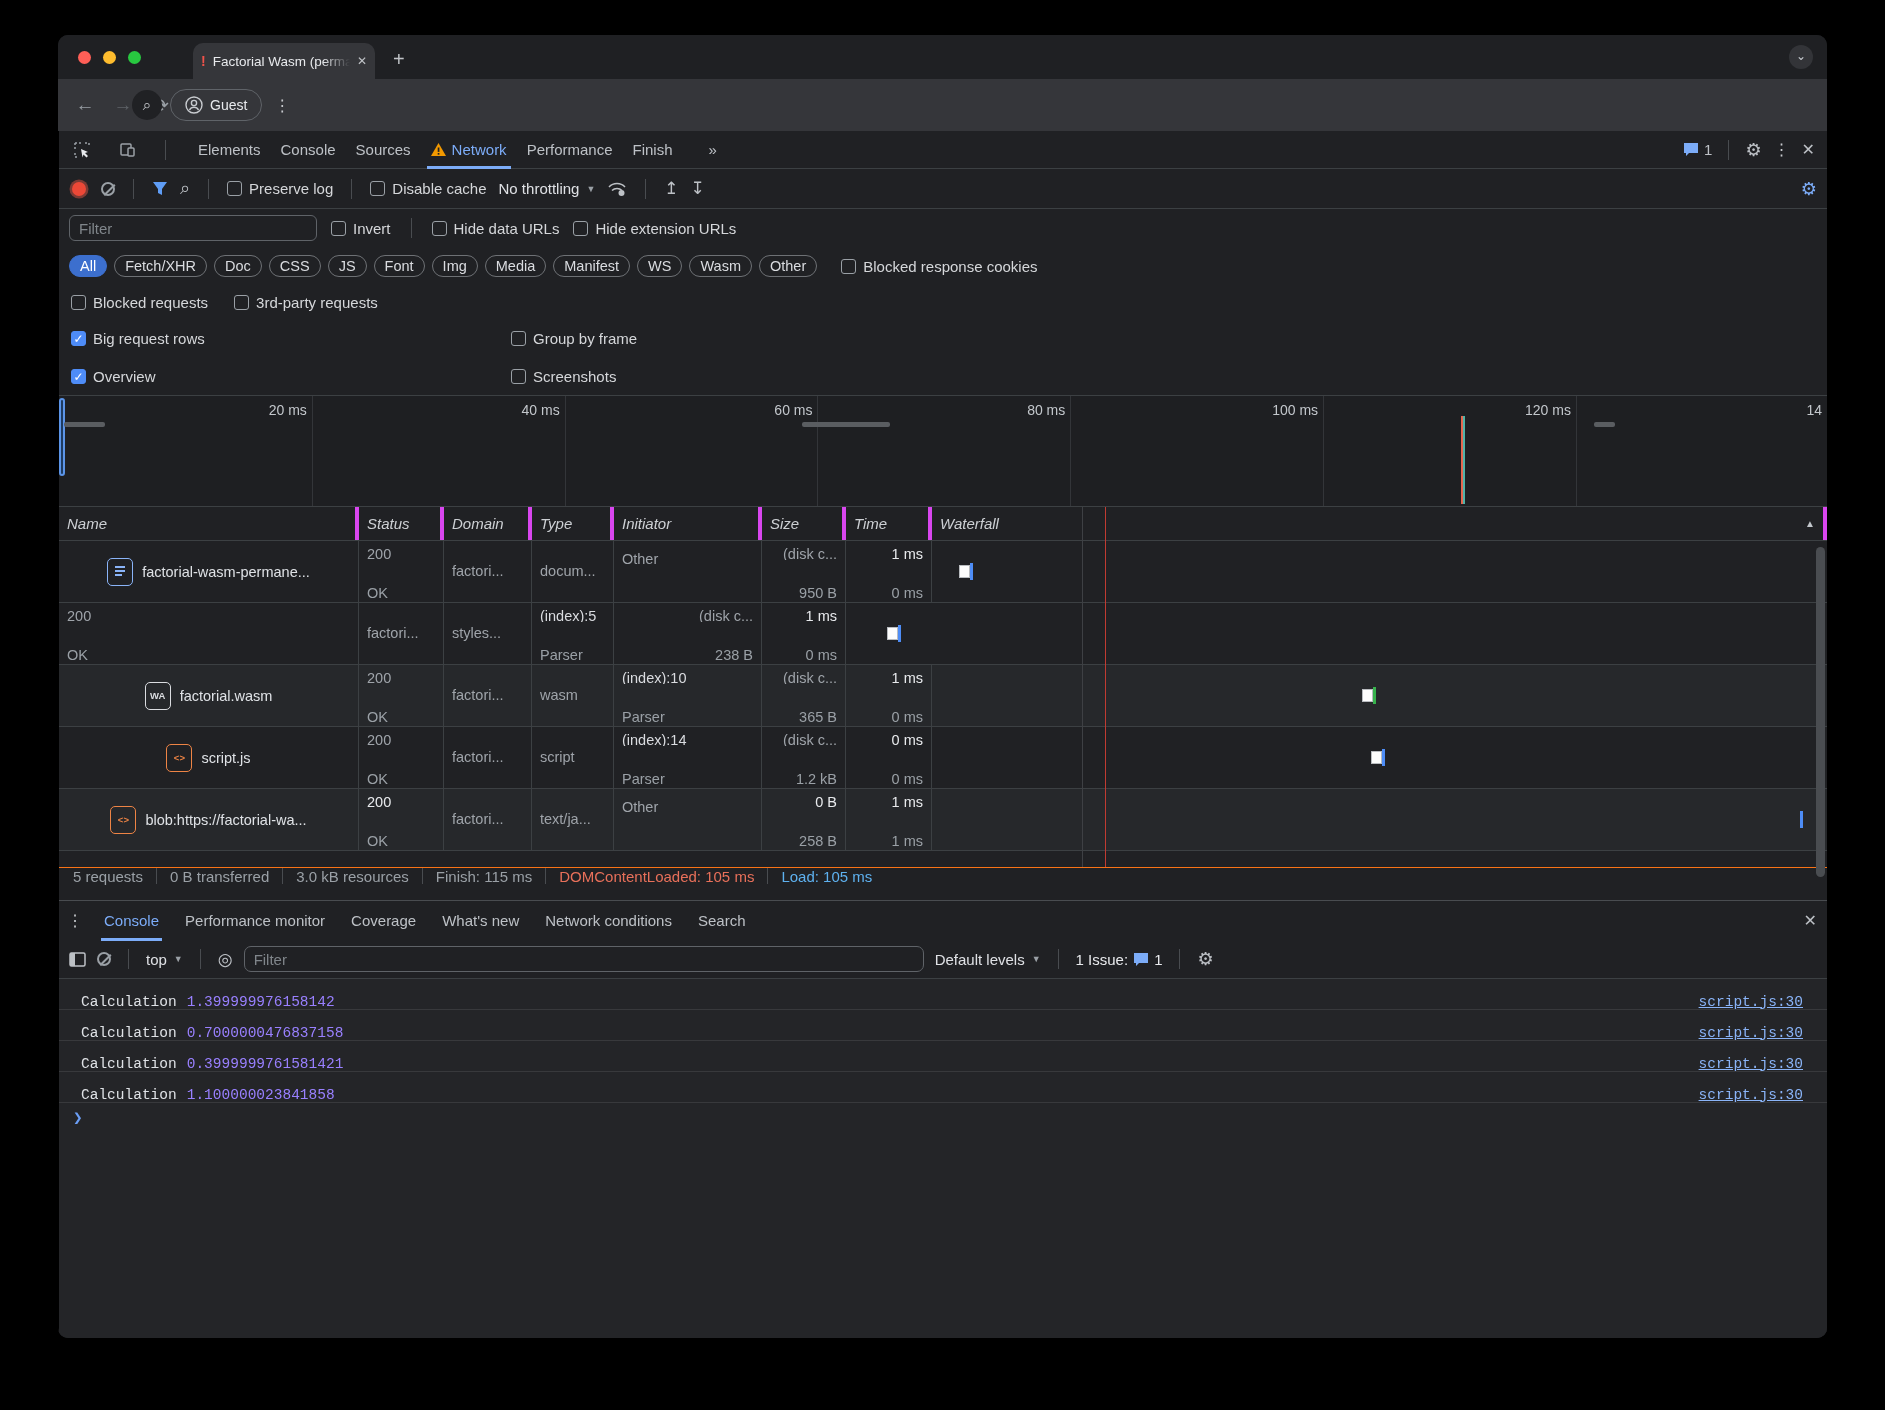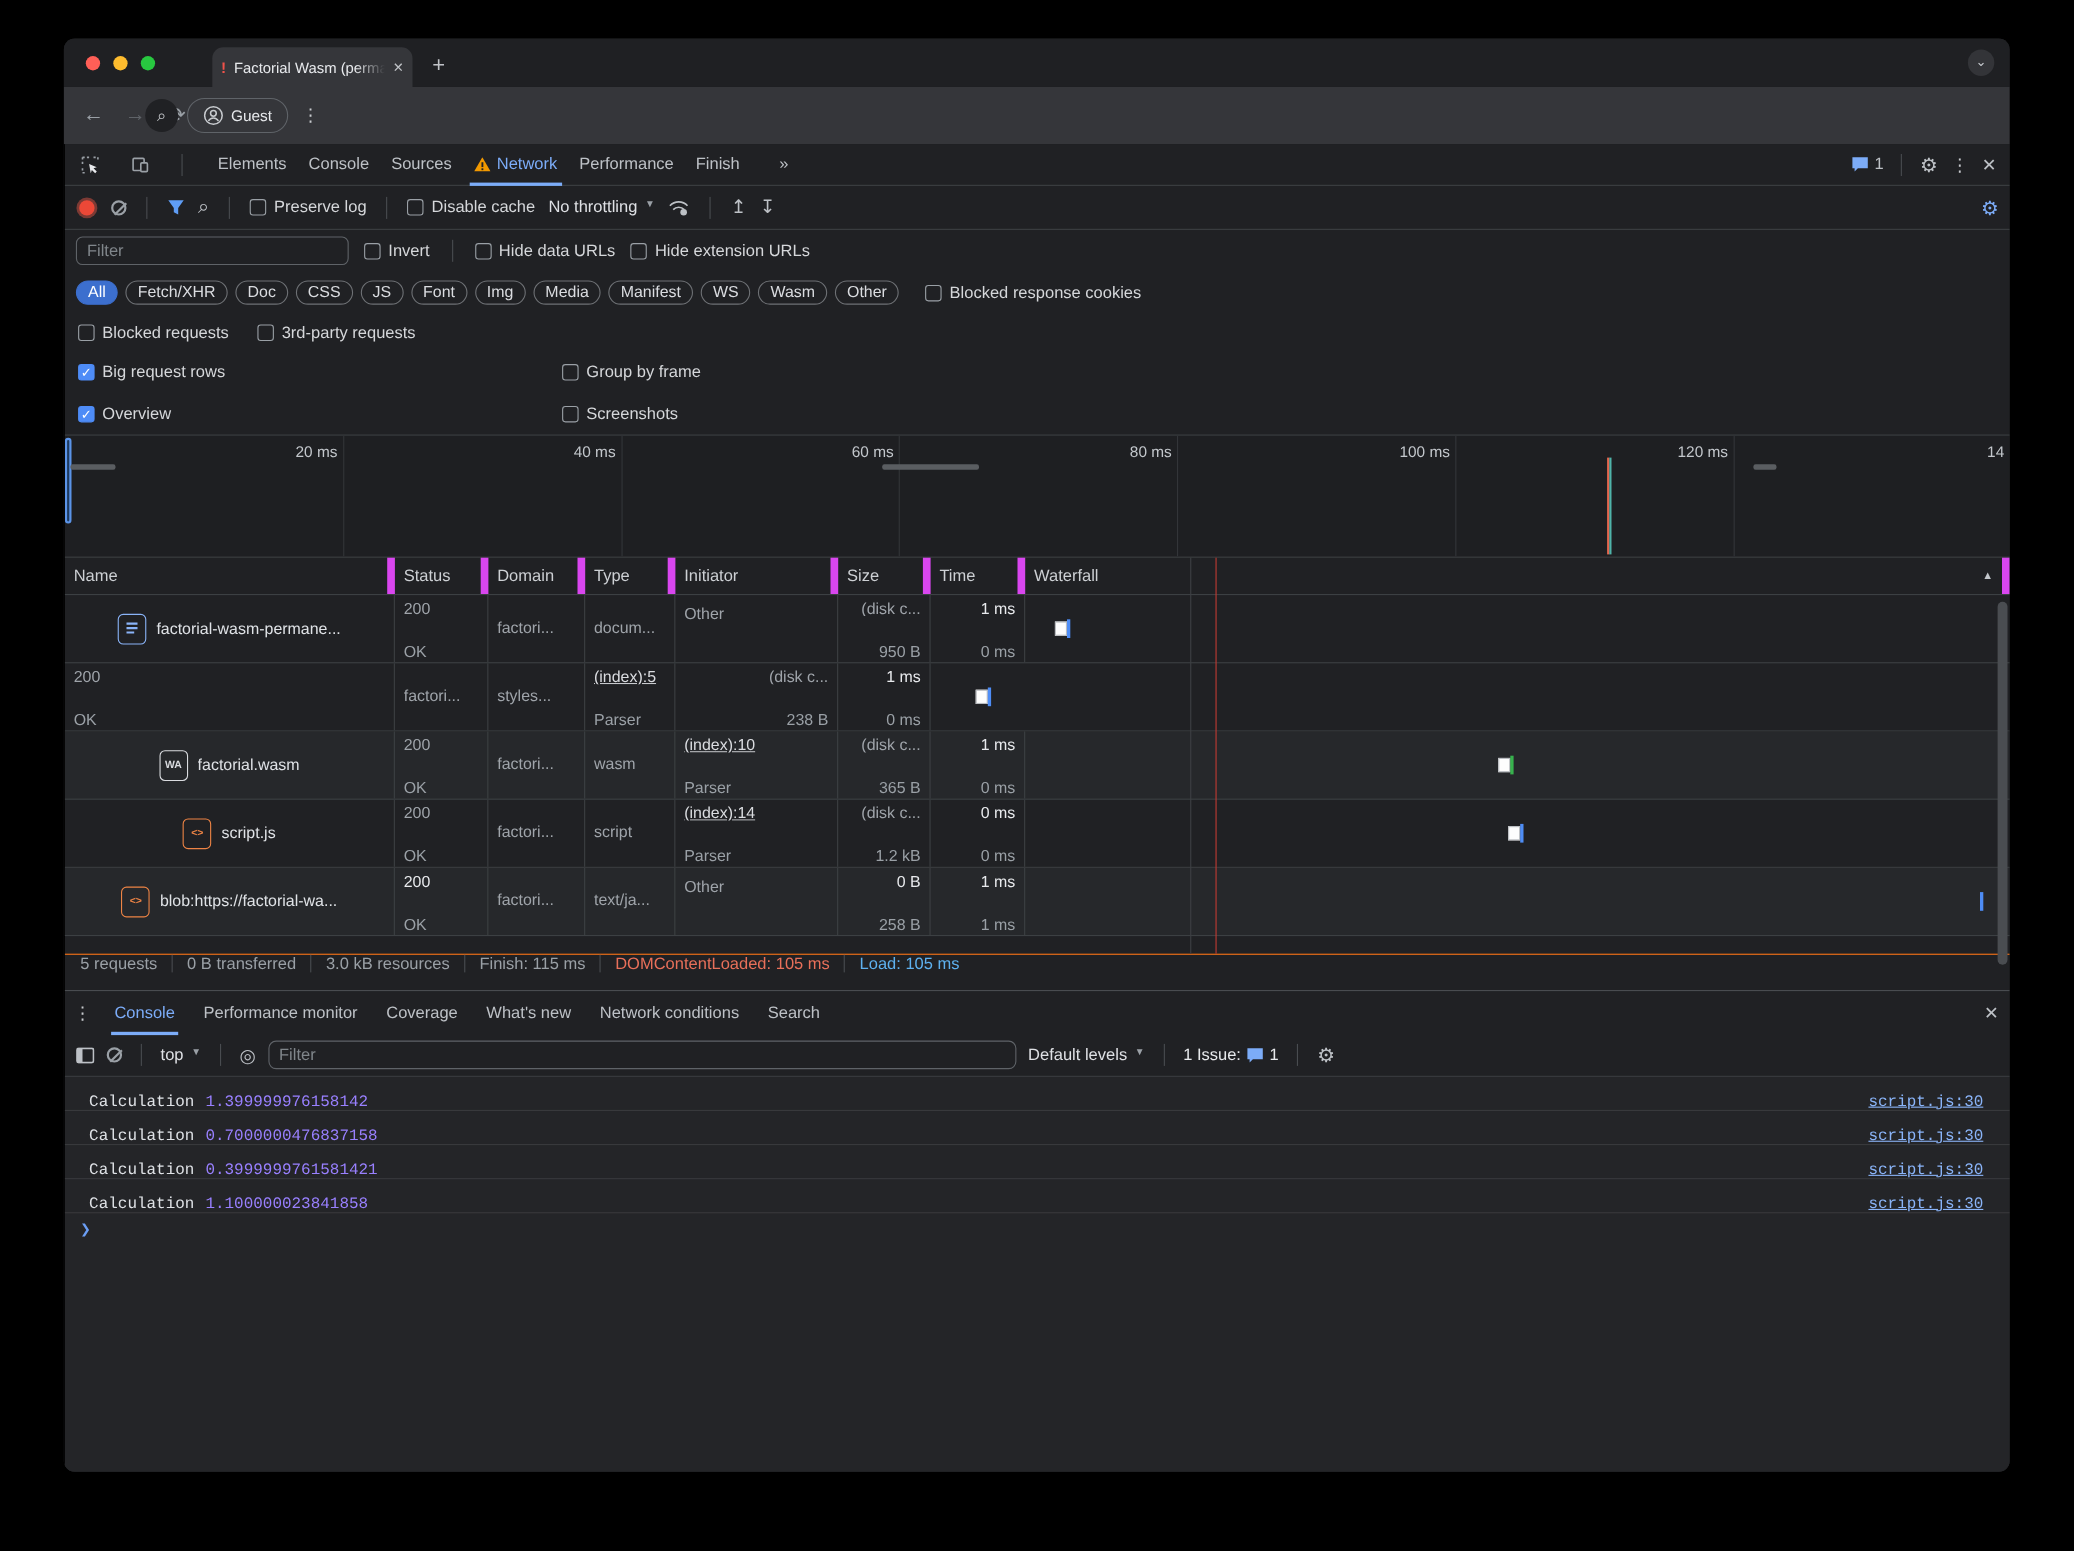--- a/index.html
+++ b/index.html
@@ -65,21 +65,21 @@
   .gear { font-size:18px; color:#bdc1c6; }
   .dt-close { font-size:16px; color:#bdc1c6; margin-right:4px; }
 
   .net-toolbar { height:40px; display:flex; align-items:center; padding:0 10px; gap:12px; flex:none; }
   .rec { width:14px; height:14px; border-radius:50%; background:#ec4837; box-shadow:0 0 0 2.5px #7c3a34; margin:0 3px; }
   .ban { width:14px; height:14px; border-radius:50%; border:2px solid #9aa0a6; position:relative; }
   .ban::after { content:""; position:absolute; left:-1px; top:5px; width:15px; height:2px; background:#9aa0a6; transform:rotate(-45deg); }
   .check-item { display:flex; align-items:center; gap:7px; color:#d5d7da; white-space:nowrap; }
   .cb { width:15px; height:15px; border:1.7px solid #9aa0a6; border-radius:3px; flex:none; }
   .cb.checked { background:#4e8cf7; border-color:#4e8cf7; color:#fff; font-size:12px; line-height:14px; text-align:center; }
-  .dd { display:flex; gap:7px; color:#dfe1e5; }
+  .dd { display:flex; align-items:center; gap:7px; color:#dfe1e5; }
   .dd .arr { font-size:9px; color:#9aa0a6; }
   .spacer { flex:1; }
   .gear-blue { color:#7cacf8; font-size:18px; }
 
   .filter-row { height:38px; display:flex; align-items:center; padding:0 10px; gap:14px; flex:none; }
   .filter-input { width:248px; height:26px; background:transparent; border:1px solid #5f6368; border-radius:6px;
                   color:#e8eaed; padding:0 9px; font-size:15px; font-family:"Liberation Sans",sans-serif; }
   .filter-input::placeholder { color:#80868b; }
 
   .chips-row { height:38px; display:flex; align-items:center; padding:0 10px; gap:7px; flex:none; }
@@ -97,21 +97,21 @@
   .tl-bar { position:absolute; top:26px; height:5px; background:#5a5d61; border-radius:2px; }
   .tl-line-red { position:absolute; top:20px; bottom:2px; width:2px; background:#e4674f; }
   .tl-line-teal { position:absolute; top:20px; bottom:2px; width:2px; background:#4fb3a9; }
   .tl-handle { position:absolute; left:0; top:2px; width:6px; height:78px; background:#1e3a5f;
                border:2px solid #5b94e8; border-radius:4px; }
 
   
   .net-table { display:flex; flex-direction:column; flex:1; min-height:0; position:relative; }
   .ngrid { display:grid; grid-template-columns:300px 85px 88px 82px 148px 84px 86px 1fr; }
   .nhead { height:34px; align-items:center; border-bottom:1px solid #3c4043; color:#cdd0d4; font-size:15px; flex:none; }
-  .nhead > div { padding:0 8px; height:100%; display:flex; align-items:center; border-right:7px solid #d946ef; }
+  .nhead > div { padding:0 8px; height:100%; display:flex; align-items:center; border-right:4px solid #d946ef;font-style:italic; }
   .nhead .sort { margin-left:auto; font-size:10px; color:#c3c7cc; }
   .nrow { height:62px; border-bottom:1px solid #3c4043; font-size:14.5px; }
   .nrow > div { padding:4px 8px; border-right:1px solid #3c4043; display:flex; flex-direction:column; justify-content:center; overflow:hidden; }
   .nrow.alt { background:#26282b; }
   .cell-name { flex-direction:row !important; align-items:center; gap:9px; }
   .req-ico { width:26px; height:28px; border:1.8px solid currentColor; border-radius:5px; flex:none;
              display:flex; align-items:center; justify-content:center; font-size:11px; font-weight:bold; }
   .name-text { color:#dfe2e6; white-space:nowrap; overflow:hidden; text-overflow:ellipsis; }
   .c-main { color:#9fa4aa; line-height:19px; white-space:nowrap; overflow:hidden; text-overflow:ellipsis; }
   .c-sub  { color:#9aa0a6; line-height:19px; white-space:nowrap; overflow:hidden; text-overflow:ellipsis;margin-top:24px; }

